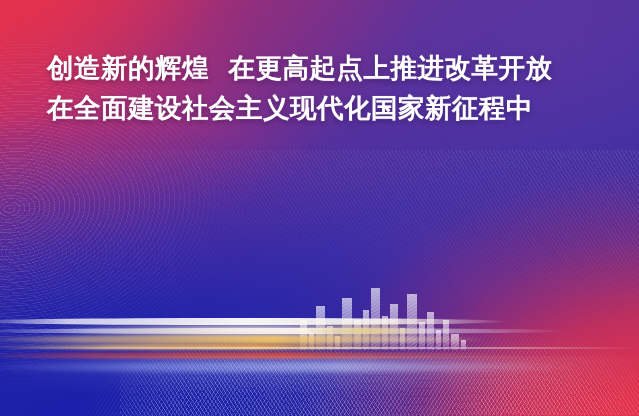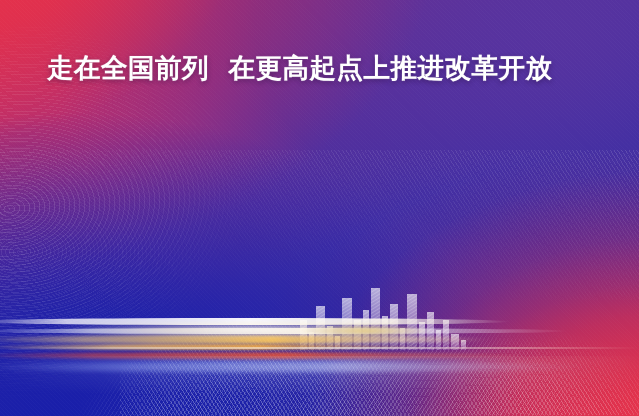--- a/index.html
+++ b/index.html
@@ -240,16 +240,17 @@
     <div class="streak s-white1"></div>
     <div class="streak s-core"></div>
     <div class="streak s-head"></div>
   </div>
   <div class="layer horizon"></div>
   <div class="layer streak-refl"></div>
 
   <div class="layer grain"></div>
 
   <div class="headline">
-    <div class="line">走在全国前列  在更高起点上推进改革开放</div>
+    <div class="line">创造新的辉煌  在更高起点上推进改革开放</div>
+    <div class="line">在全面建设社会主义现代化国家新征程中</div>
   </div>
 
 </div>
 
 </body></html>

